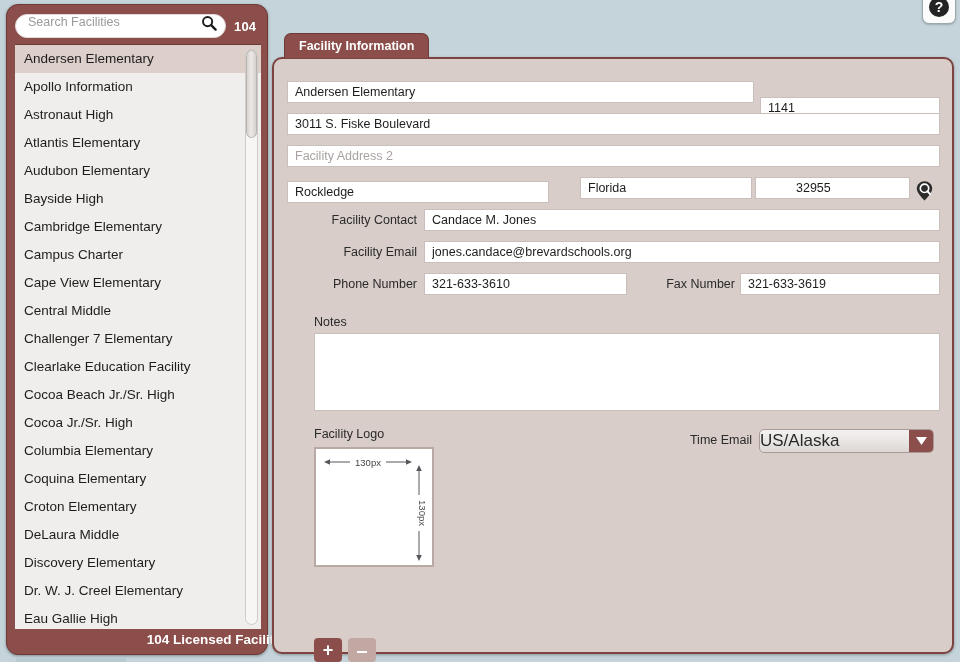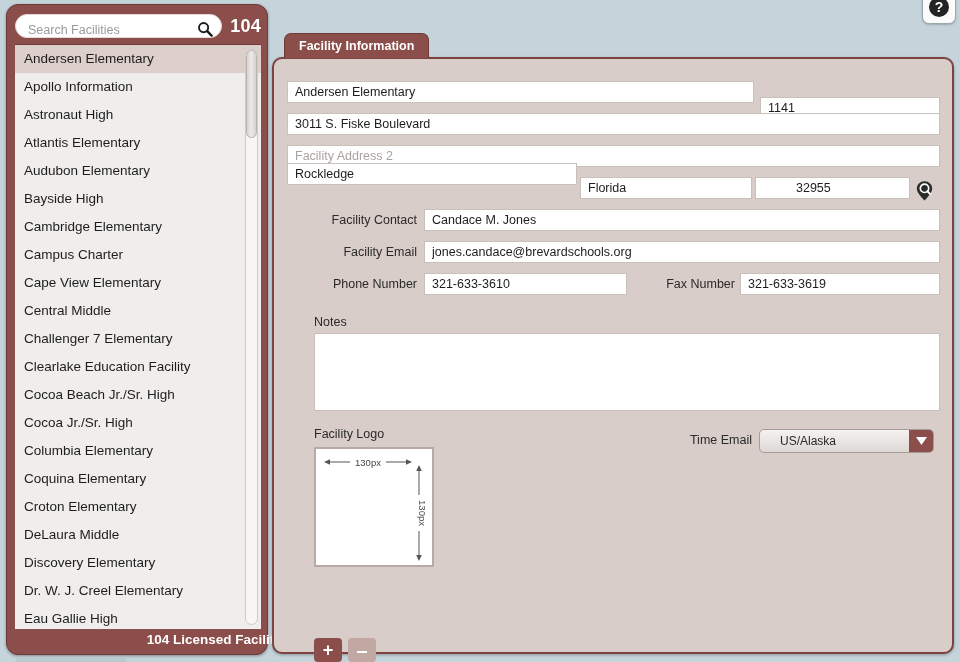--- a/index.html
+++ b/index.html
@@ -21,34 +21,34 @@
   }
   .search-row {
     position: absolute; left: 8px; top: 9px; width: 246px; height: 24px;
     display: flex; align-items: center;
   }
   .search-box {
     position: relative;
     width: 211px; height: 24px;
     background: #ffffff;
     border-radius: 12px;
-    display: flex; align-items: flex-end;
+    display: flex; align-items: flex-start;
     padding: 0 8px 0 12px;
     border: 1px solid #e3dad8;
   }
   .search-input {
     flex: 1; border: none; outline: none;
     font-family: "Liberation Sans", sans-serif;
     font-size: 12.5px; color: #333;
     background: transparent;
   }
   .search-input::placeholder { color: #9a9a9a; }
   .search-icon { width: 16px; height: 16px; flex: 0 0 16px; }
   .count-badge {
-    margin-left: 8px; color: #fff; font-size: 18px; font-weight: bold;
+    margin-left: 8px; color: #fff; font-size: 13px; font-weight: bold;
     letter-spacing: 0.2px;
   }
 
   .list-wrap {
     position: absolute; left: 8px; top: 39px; width: 246px; height: 585px;
     background: #f0eeec; overflow: hidden;
     border-top: 1px solid #6d3a37;
   }
   .list-scroll {
     position: absolute; left: 0; top: 0; width: 246px; height: 585px;
@@ -164,22 +164,22 @@
   .sq-glyph.minus { font-size: 20px; }
 
   .tz-select {
     position: absolute; left: 485px; top: 370px;
     width: 175px; height: 24px;
     display: flex; align-items: stretch;
     border: 1px solid #a99a95; border-radius: 5px; overflow: hidden;
     background: linear-gradient(to bottom, #f4f2f1, #ddd8d5);
   }
   .tz-value {
-    flex: 1; font-size: 12px; color: #2a2a2a;
-    line-height: 22px; padding-left: 20px;
+    flex: 1; font-size: 17px; color: #2a2a2a;
+    line-height: 22px; padding-left: 0;
   }
   .tz-arrow {
     width: 24px; background: #8b4e4a;
     display: flex; align-items: center; justify-content: center;
   }
   .zip-pin { position: absolute; left: 641px; top: 121px; width: 19px; height: 22px; }
   .bottom-sliver {
     position: absolute; left: 16px; bottom: 0px; width: 110px; height: 5px;
     background: #b9c9d0;
   }
@@ -247,21 +247,21 @@
 
   <div class="right-panel">
 
     <input class="fld" style="left: 13px; top: 22px; width: 467px;" type="text" value="Andersen Elementary">
     <input class="fld" style="left: 486px; top: 22px; width: 180px; margin-top: 16px;" type="text" value="1141">
 
     <input class="fld" style="left: 13px; top: 54px; width: 653px;" type="text" value="3011 S. Fiske Boulevard">
 
     <input class="fld" style="left: 13px; top: 86px; width: 653px;" type="text" placeholder="Facility Address 2">
 
-    <input class="fld" style="left: 13px; top: 104px; width: 290px;" type="text" value="Rockledge">
+    <input class="fld" style="left: 13px; top: 122px; width: 262px;" type="text" value="Rockledge">
     <input class="fld" style="left: 306px; top: 118px; width: 172px;" type="text" value="Florida">
     <input class="fld" style="left: 481px; top: 118px; width: 155px; padding-left: 40px;" type="text" value="32955">
     <span class="zip-pin">
       <svg width="19" height="22" viewBox="0 0 19 22">
         <path d="M9.5 1.2 C5.2 1.2 1.8 4.5 1.8 8.6 C1.8 13.4 9.5 20.6 9.5 20.6 C9.5 20.6 17.2 13.4 17.2 8.6 C17.2 4.5 13.8 1.2 9.5 1.2 Z" fill="#2b2b2b"></path>
         <circle cx="9.5" cy="8.3" r="4.2" fill="none" stroke="#ffffff" stroke-width="1.7"></circle>
         <line x1="12.4" y1="11.3" x2="15.2" y2="14.1" stroke="#ffffff" stroke-width="2" stroke-linecap="round"></line>
       </svg>
     </span>
 

